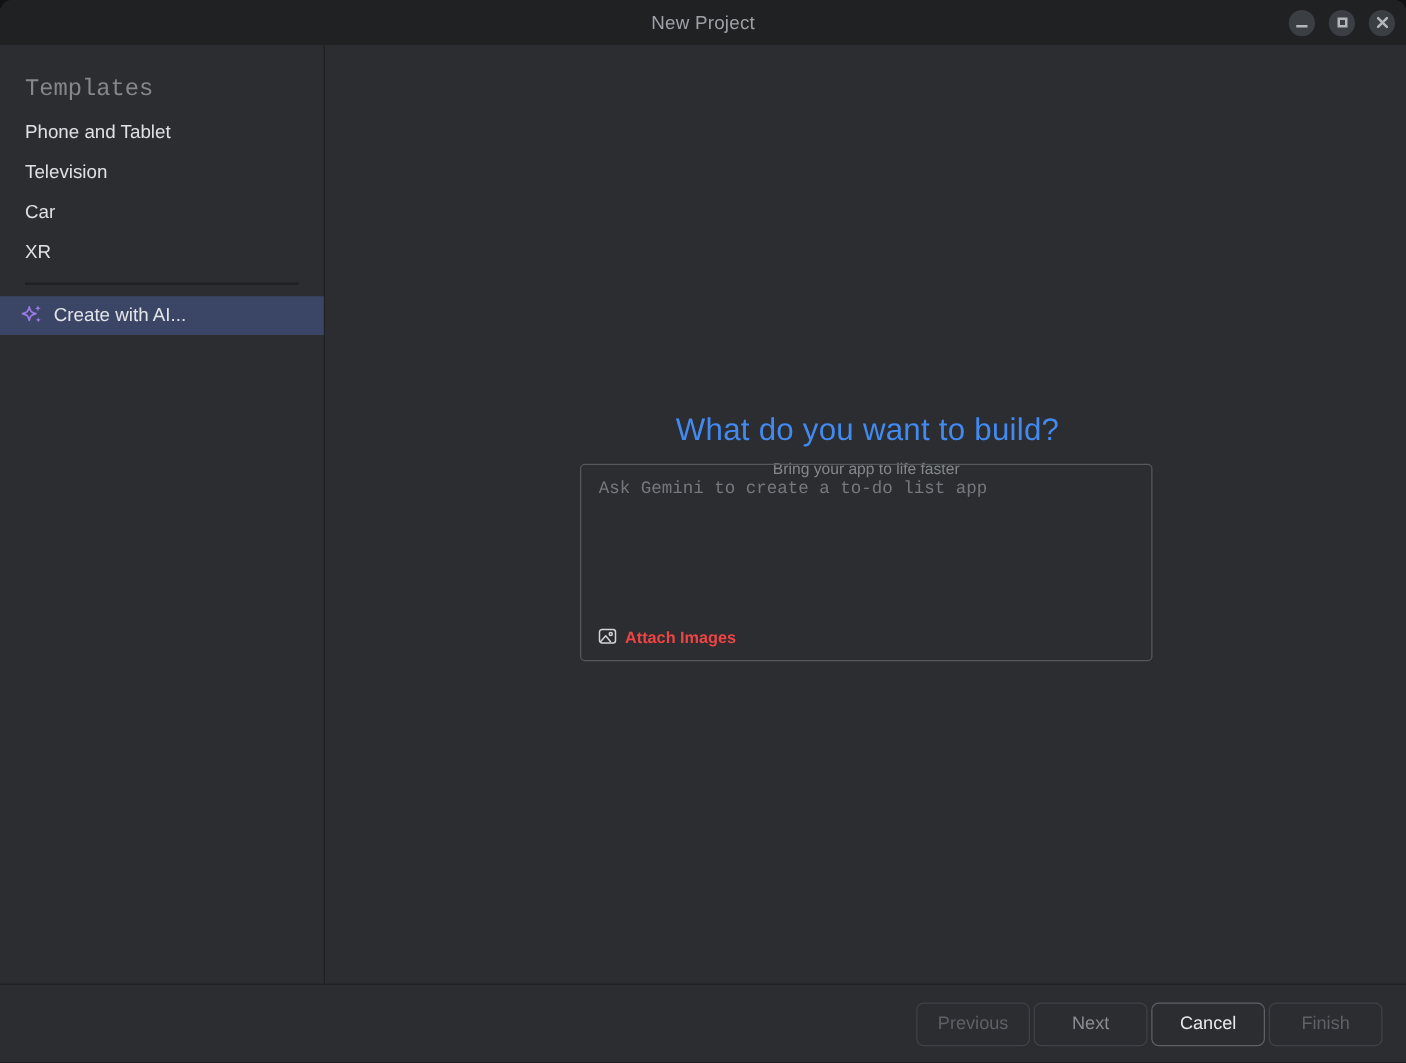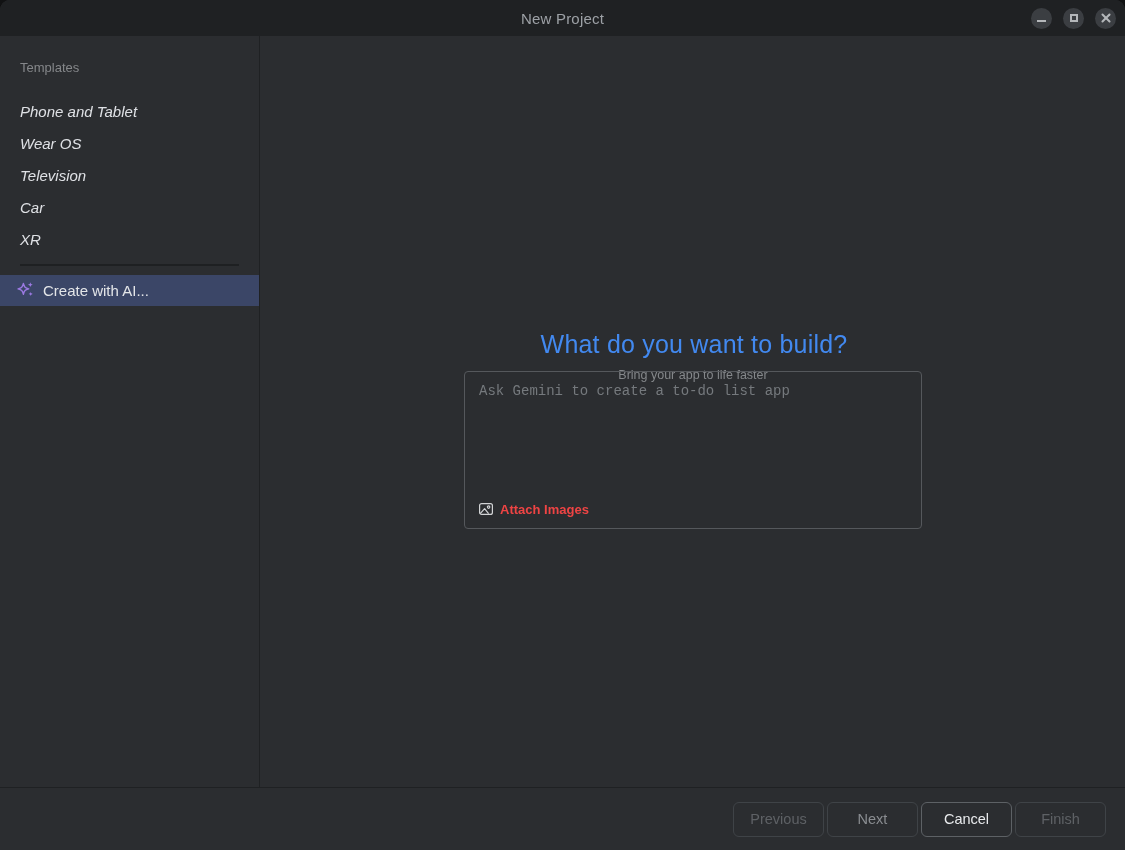--- a/index.html
+++ b/index.html
@@ -41,23 +41,23 @@
   }
   .wc-close-glyph::before { transform: rotate(45deg); }
   .wc-close-glyph::after  { transform: rotate(-45deg); }
 
   
   .sidebar {
     position: absolute; left: 0; top: 36px; width: 260px; bottom: 63px;
     background: #2b2d30; border-right: 1px solid #1f2123;
   }
   .sidebar-section-label {
-    margin: 24px 0 0 20px; color: #85878a; font-size: 13px;
+    margin: 24px 0 0 20px; color: #85878a; font-size: 19px; font-family: Liberation Mono, monospace;
   }
-  .sidebar-list { list-style: none; margin-top: 21px; font-style: italic; }
+  .sidebar-list { list-style: none; margin-top: 8px; }
   .sidebar-item {
     height: 32px; line-height: 32px; padding-left: 20px;
     color: #dfe1e5; font-size: 15px; cursor: pointer;
   }
   .sidebar-divider {
     height: 2px; background: #1e2022; border: none;
     margin: 8px 20px 0 20px;
   }
   .sidebar-ai-item {
     margin-top: 9px; height: 31px; display: flex; align-items: center;
@@ -133,21 +133,20 @@
       <button class="wc-btn">
         <span class="wc-close-glyph"></span>
       </button>
     </div>
   </div>
 
   <nav class="sidebar">
     <div class="sidebar-section-label">Templates</div>
     <ul class="sidebar-list">
       <li class="sidebar-item">Phone and Tablet</li>
-      <li class="sidebar-item">Wear OS</li>
       <li class="sidebar-item">Television</li>
       <li class="sidebar-item">Car</li>
       <li class="sidebar-item">XR</li>
     </ul>
     <hr class="sidebar-divider">
     <div class="sidebar-ai-item">
       <svg class="gemini-icon" viewBox="0 0 18 18">
         <path d="M7 2.4 C7.9 5.9 8.6 6.6 12.1 7.5 C8.6 8.4 7.9 9.1 7 12.6 C6.1 9.1 5.4 8.4 1.9 7.5 C5.4 6.6 6.1 5.9 7 2.4 Z" fill="none" stroke="#9b79e2" stroke-width="1.3" stroke-linejoin="round"></path>
         <path d="M13.6 1.2 C14 2.8 14.3 3.1 15.9 3.5 C14.3 3.9 14 4.2 13.6 5.8 C13.2 4.2 12.9 3.9 11.3 3.5 C12.9 3.1 13.2 2.8 13.6 1.2 Z" fill="#9b79e2"></path>
         <path d="M13.9 10.3 C14.25 11.7 14.5 11.95 15.9 12.3 C14.5 12.65 14.25 12.9 13.9 14.3 C13.55 12.9 13.3 12.65 11.9 12.3 C13.3 11.95 13.55 11.7 13.9 10.3 Z" fill="#9b79e2"></path>

